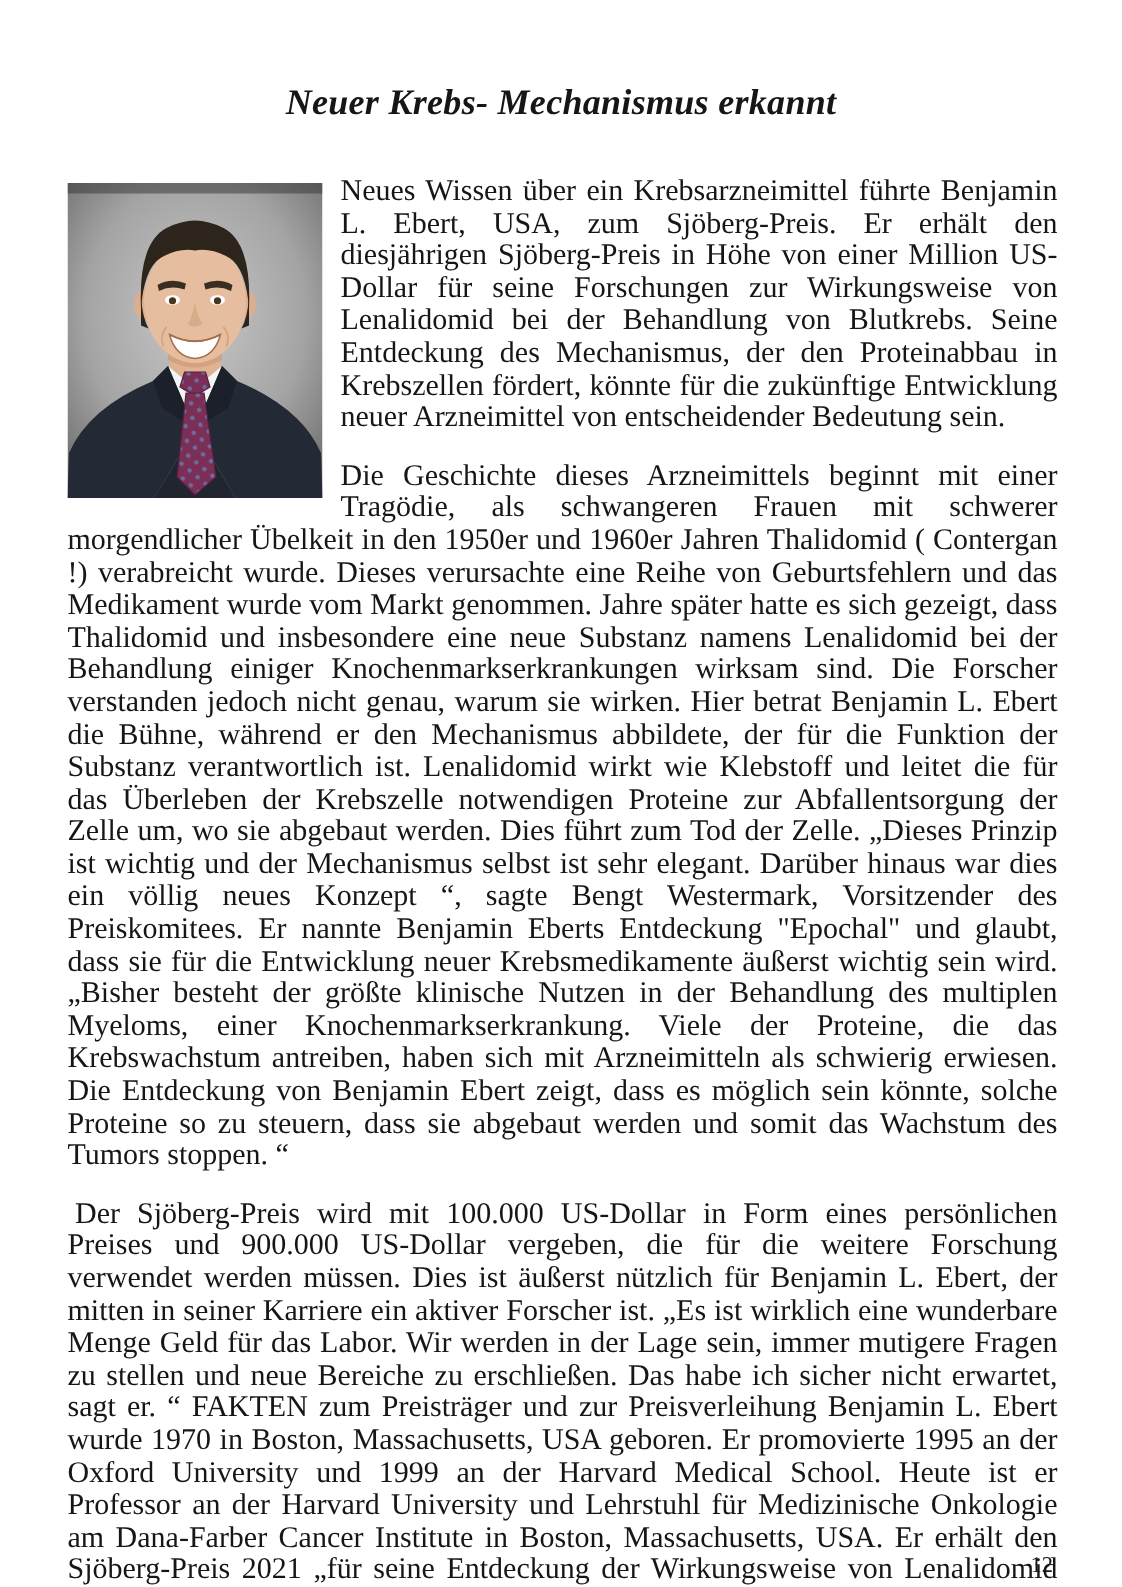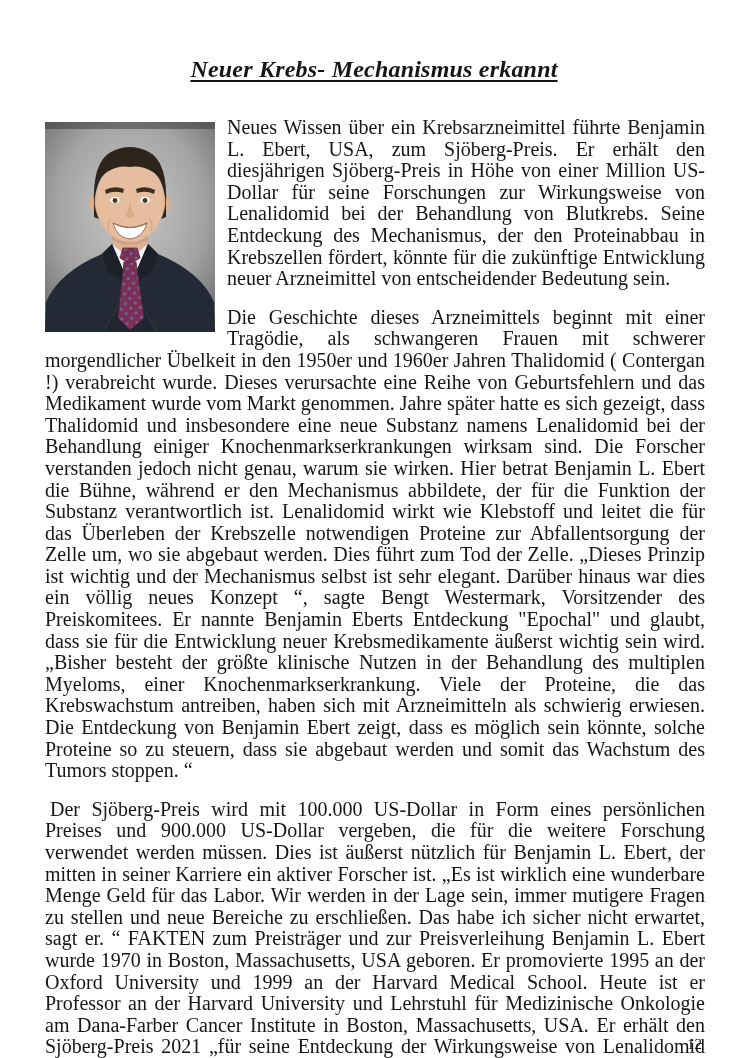--- a/index.html
+++ b/index.html
@@ -19,21 +19,20 @@
   .doc-title {
     margin: 0;
     padding-top: 56px;
     text-align: center;
     font-size: 24px;
     font-weight: 700;
     font-style: italic;
     letter-spacing: 0.2px;
   }
   .doc-title .underlined {
-    text-decoration: underline;
     text-underline-offset: 3px;
     text-align: right;
   }
   .content {
     margin: 34px 43px 0 45px;
     text-align: justify;
     font-size: 20px;
     line-height: 21.6px;
   }
   .content p {

